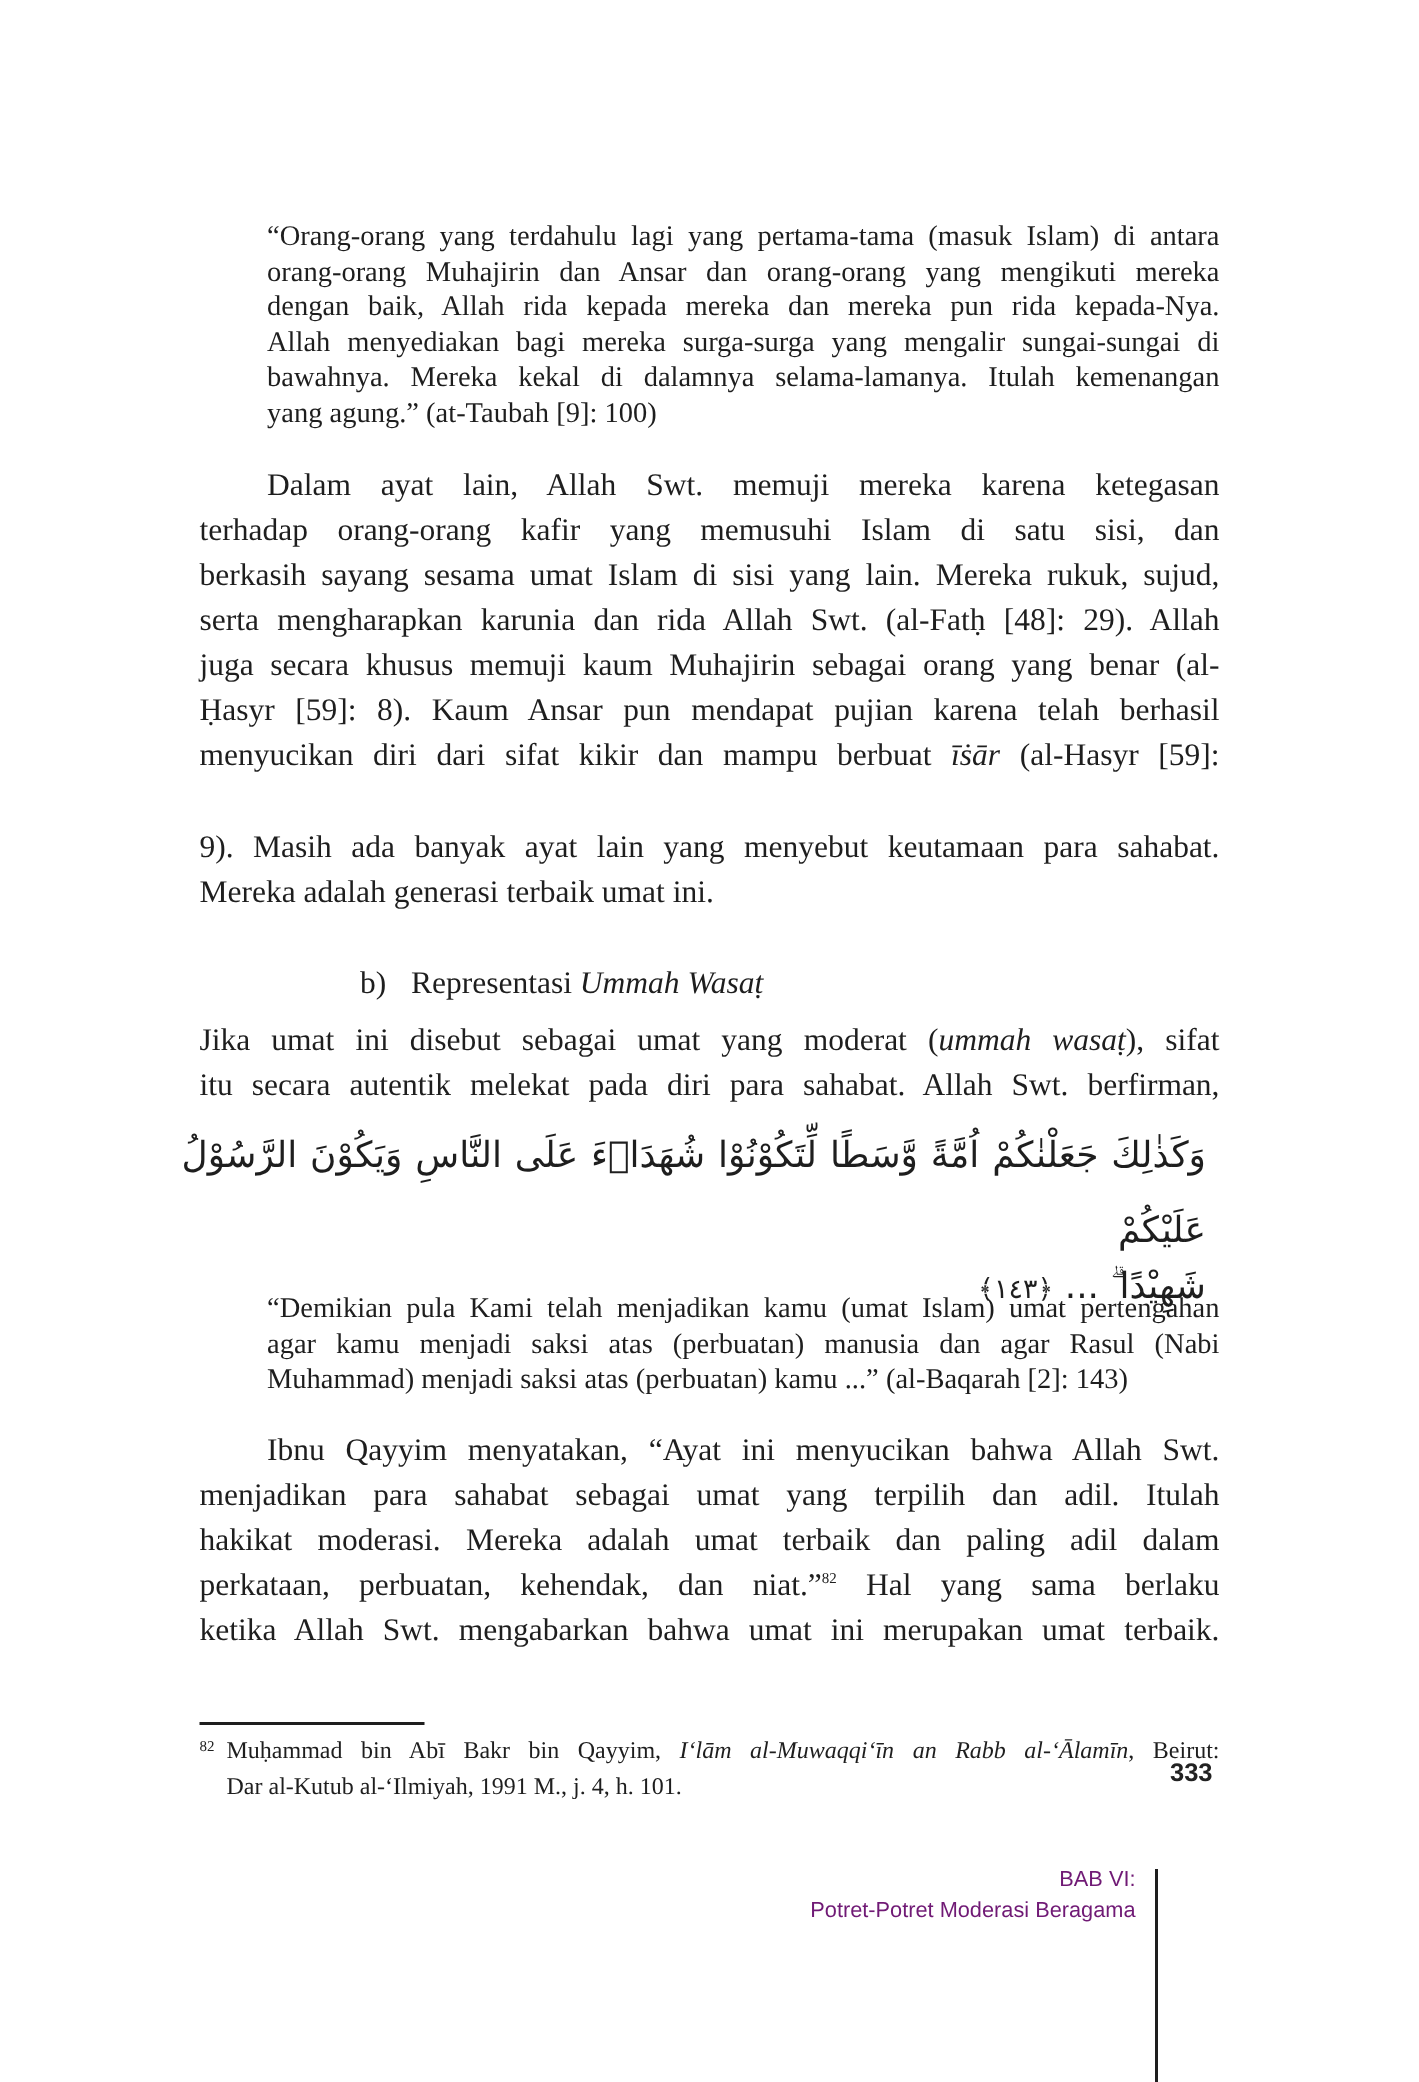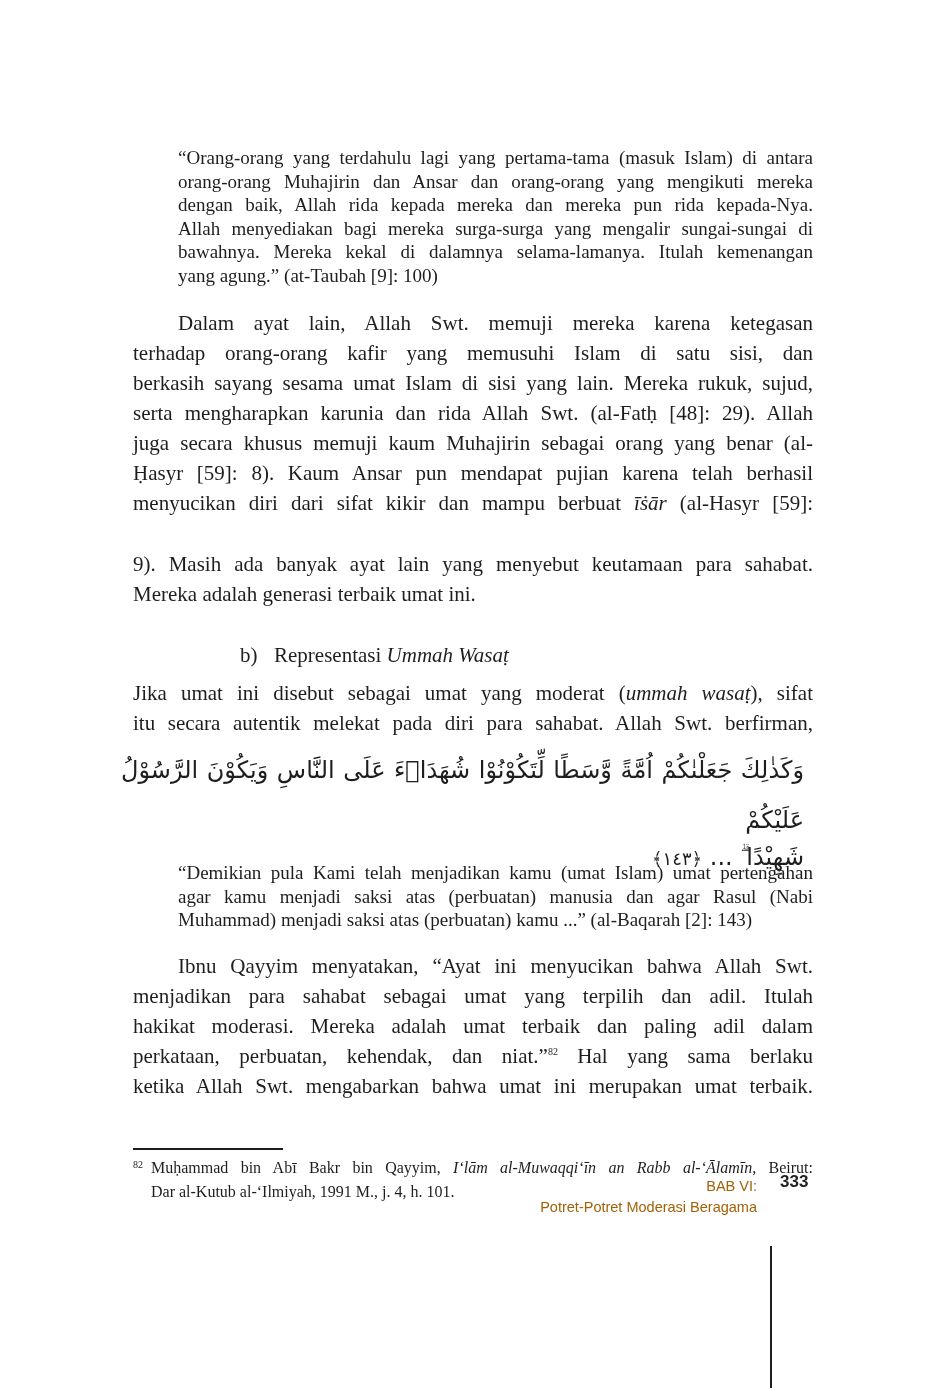--- a/index.html
+++ b/index.html
@@ -11,22 +11,22 @@
   .line { display:block; text-align:justify; text-align-last:justify; white-space:nowrap; }
   .line.last { text-align-last:left; }
   .subhead { position:absolute; left:208px; top:640px; font-size:21px; line-height:30px;margin-left:32px; }
   .subhead .num { display:inline-block; width:34px; }
   .arabic { position:absolute; left:121px; width:683px; direction:rtl; font-family:"DejaVu Sans",sans-serif;
             font-size:24px; line-height:50px; text-align:justify; }
   .fn-rule { position:absolute; left:133px; top:1148px; width:150px; height:2px; background:#1e1e1e; }
   .footnote { position:absolute; left:133px; top:1156px; width:680px; font-size:16px; line-height:24px; }
   .footnote .mark { position:absolute; left:0; top:-3px; font-size:10px; }
   .footnote .body { padding-left:18px; text-align:justify; }
-  .running { position:absolute; right:189px; top:1176px; text-align:right; font-family:"Liberation Sans","DejaVu Sans",sans-serif;
-             font-size:14.5px; line-height:21px; color:#a16207; }
+  .running { position:absolute; right:189px; top:1243px; text-align:right; font-family:"Liberation Sans","DejaVu Sans",sans-serif;
+             font-size:14.5px; line-height:21px; color:#701a75; }
   .vrule { position:absolute; left:770px; top:1246px; width:2px; height:142px; background:#1e1e1e; }
   .pagenum { position:absolute; left:780px; top:1172px; font-family:"Liberation Sans","DejaVu Sans",sans-serif;
              font-size:17px; color:#222;font-weight:bold; }
   sup { font-size:10px; vertical-align:super; line-height:0; }
   .ayah-end { font-size:18px; }
 </style>
 </head>
 <body>
 
 <div class="quote" style="top:146px;">

